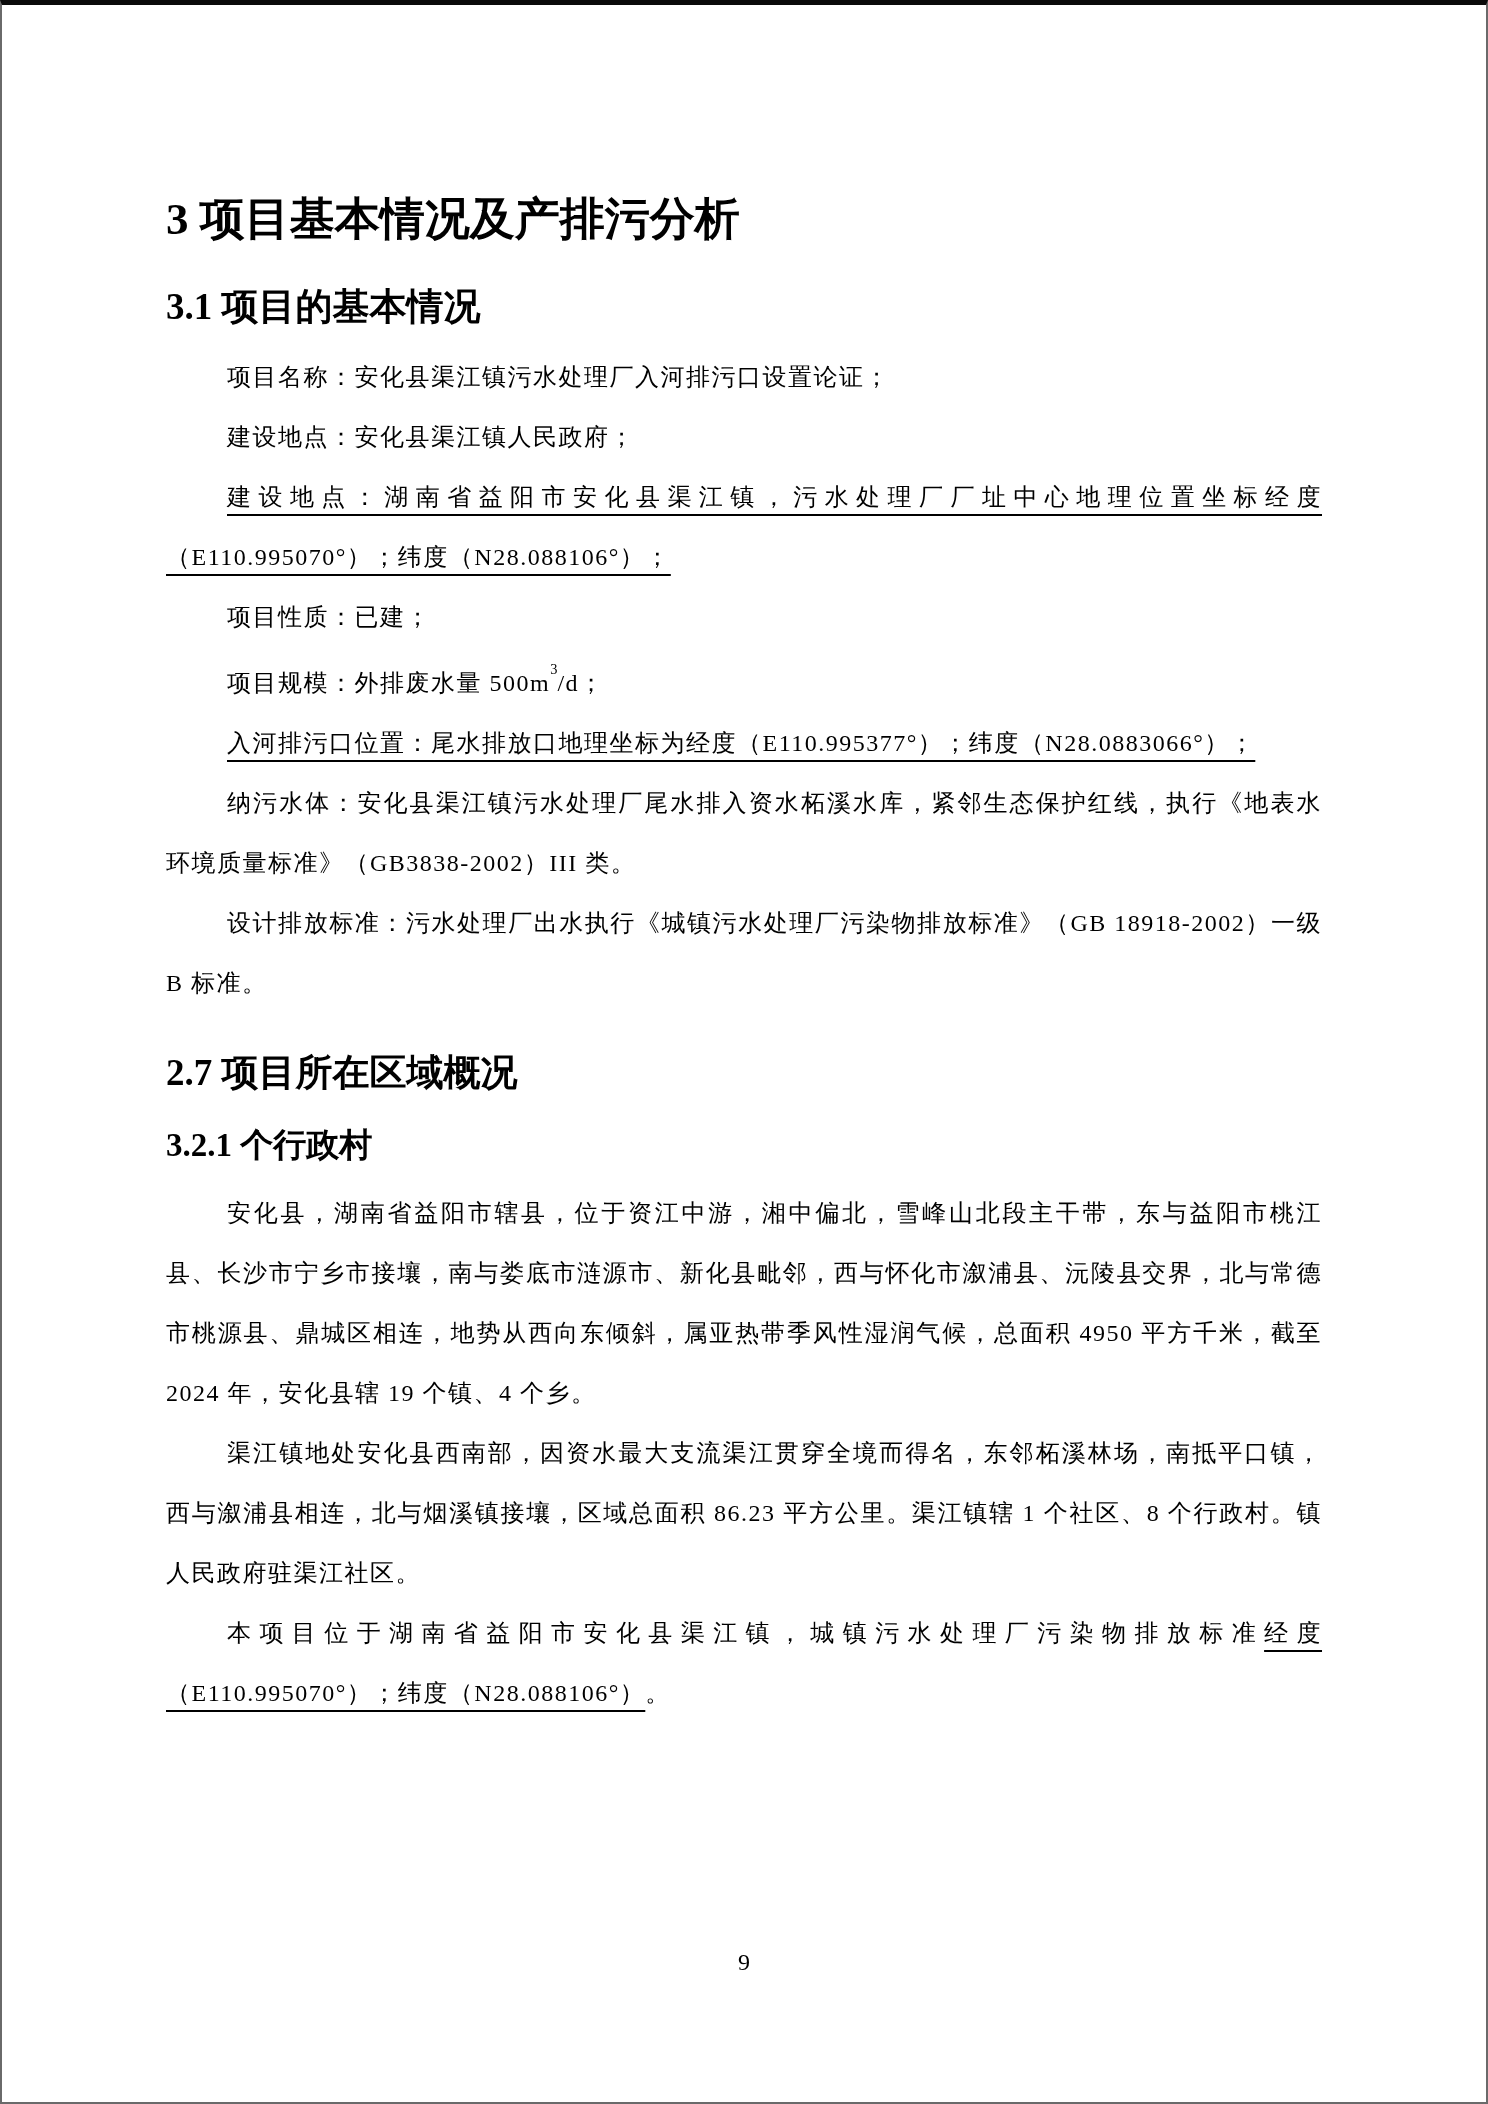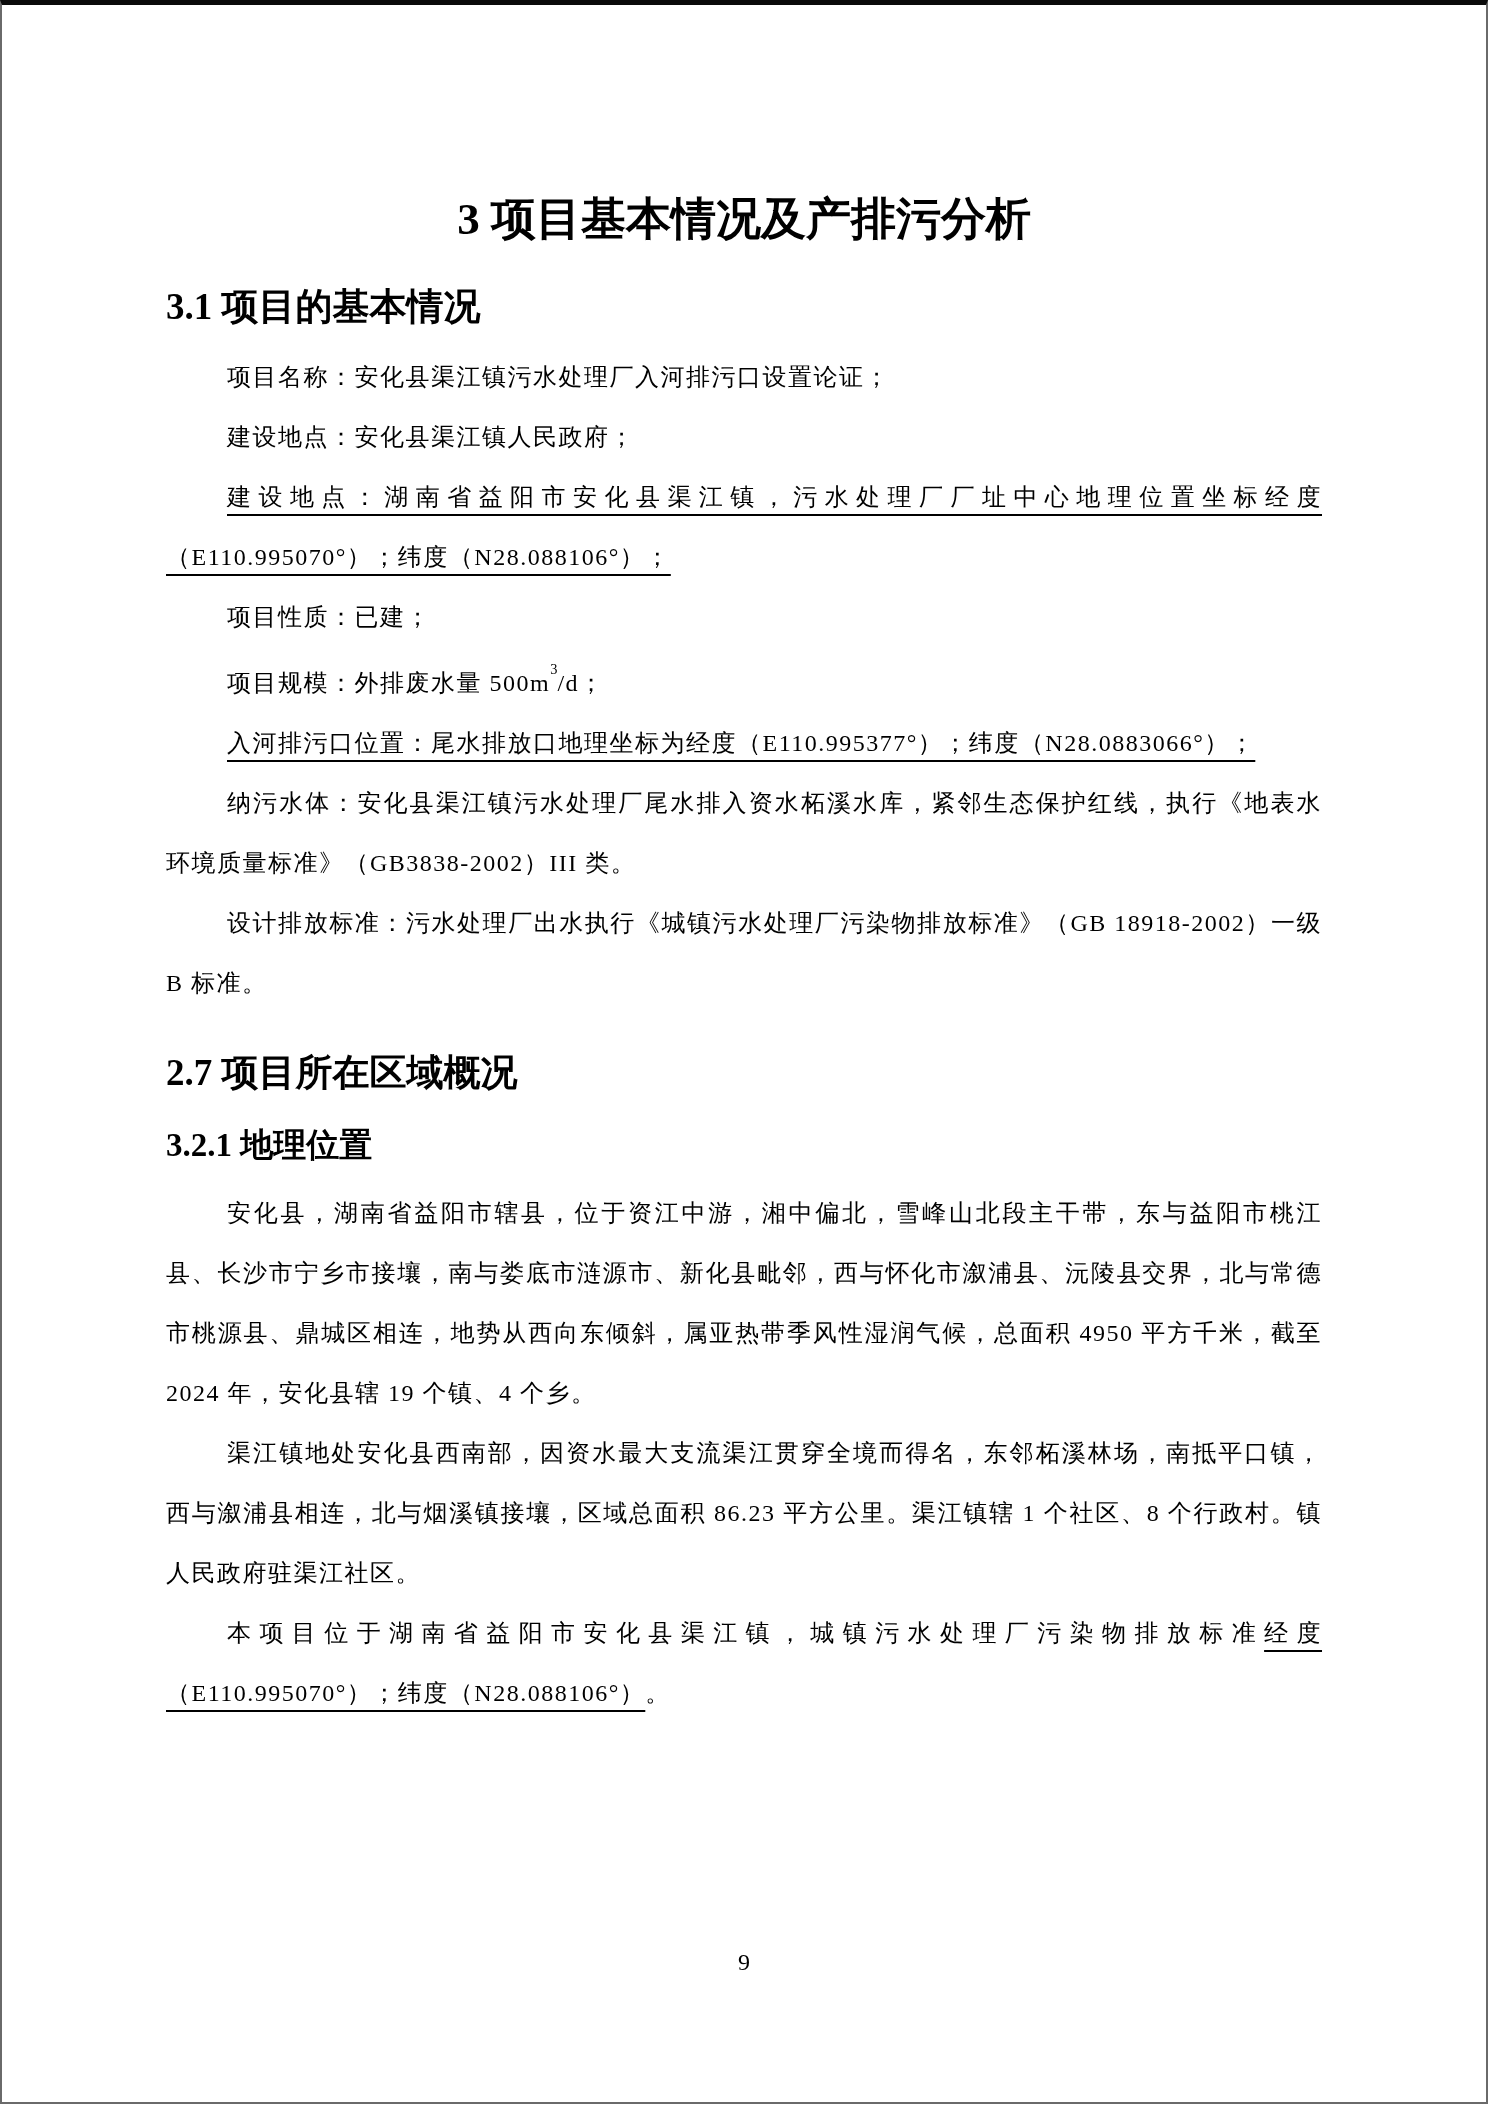--- a/index.html
+++ b/index.html
@@ -20,21 +20,20 @@
     padding: 186px 164px 0 164px;
     font-family: "Liberation Serif", "DejaVu Serif", serif;
     color: #000000;
     overflow: hidden;
   }
   h1.doc-h1 {
     font-size: 45px;
     line-height: 56px;
     font-weight: bold;
     margin: 0;
-    text-align: center;
   }
   h2.doc-h2 {
     font-size: 37px;
     line-height: 48px;
     font-weight: bold;
     margin: 36px 0 0 0;
   }
   h3.doc-h3 {
     font-size: 33px;
     line-height: 44px;
@@ -97,21 +96,21 @@
 
   <p class="body-para indent"><span class="u">入河排污口位置：尾水排放口地理坐标为经度（E110.995377°）；纬度（N28.0883066°）；</span></p>
 
   <p class="body-para indent">纳污水体：安化县渠江镇污水处理厂尾水排入资水柘溪水库，紧邻生态保护红线，执行《地表水环境质量标准》（GB3838-2002）III 类。</p>
 
 
   <p class="body-para indent">设计排放标准：污水处理厂出水执行《城镇污水处理厂污染物排放标准》（GB 18918-2002）一级 B 标准。</p>
 
   <h2 class="doc-h2">2.7 项目所在区域概况</h2>
 
-  <h3 class="doc-h3">3.2.1 地理位置</h3>
+  <h3 class="doc-h3">3.2.1 个行政村</h3>
 
   <p class="body-para indent first-after-heading">安化县，湖南省益阳市辖县，位于资江中游，湘中偏北，雪峰山北段主干带，东与益阳市桃江县、长沙市宁乡市接壤，南与娄底市涟源市、新化县毗邻，西与怀化市溆浦县、沅陵县交界，北与常德市桃源县、鼎城区相连，地势从西向东倾斜，属亚热带季风性湿润气候，总面积 4950 平方千米，截至 2024 年，安化县辖 19 个镇、4 个乡。</p>
 
   <p class="body-para indent">渠江镇地处安化县西南部，因资水最大支流渠江贯穿全境而得名，东邻柘溪林场，南抵平口镇，西与溆浦县相连，北与烟溪镇接壤，区域总面积 86.23 平方公里。渠江镇辖 1 个社区、8 个行政村。镇人民政府驻渠江社区。</p>
 
   <p class="body-para indent"><span>本项目位于湖南省益阳市安化县渠江镇，城镇污水处理厂污染物排放标准</span><span class="u">经度（E110.995070°）；纬度（N28.088106°）</span><span>。</span></p>
 
   <div class="page-number">9</div>
 
 </div>

